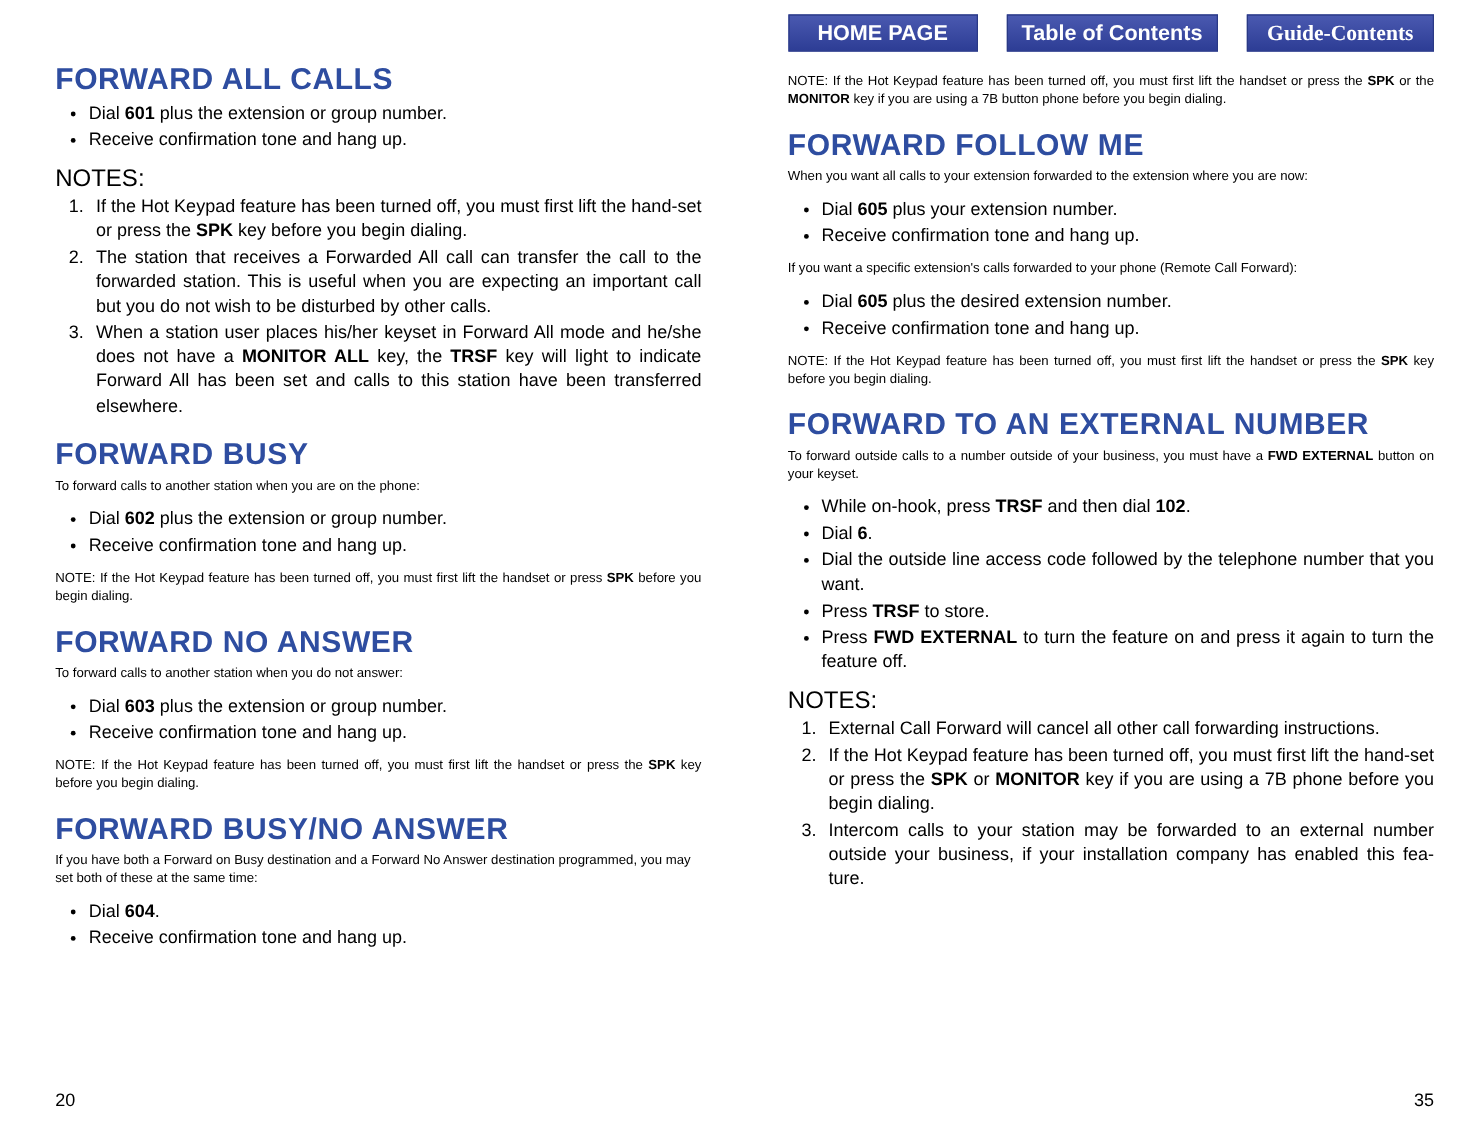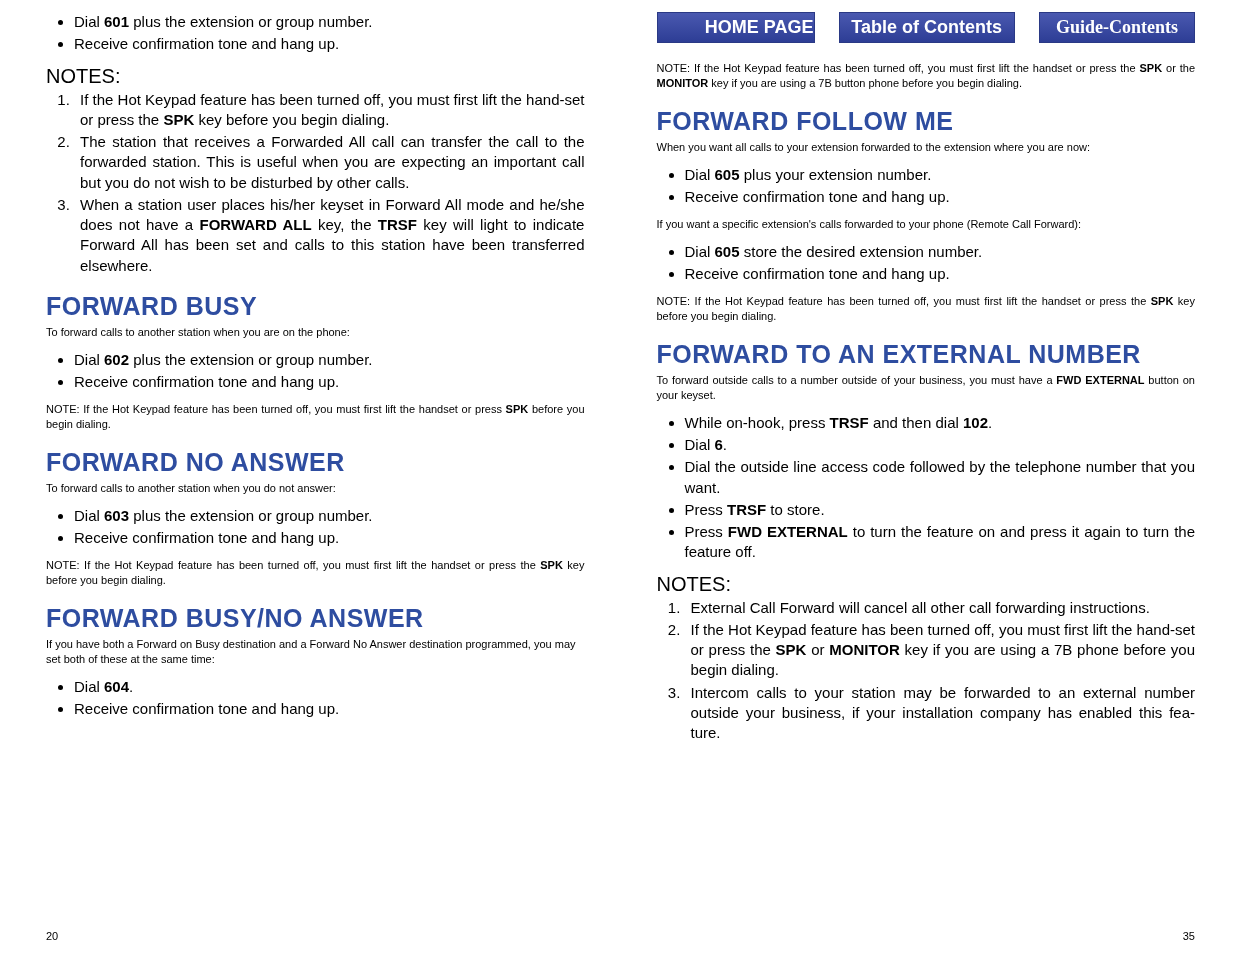--- a/index.html
+++ b/index.html
@@ -32,21 +32,21 @@
     color: #fff;
     font-weight: bold;
     font-size: 18px;
     padding: 4px 0px;
     text-align: center;
     font-family: "Trebuchet MS", Arial, sans-serif;
     border: 1px solid #2a3985;
     cursor: pointer;
     white-space: nowrap;
   }
-  .nav-btn.home { width: 170px; text-align: right; }
+  .nav-btn.home { width: 170px; }
   .nav-btn.toc  { width: 190px; }
   .nav-btn.guide{ width: 168px; font-family: Liberation Serif, serif; }
   h2.section {
     color: #2e4da0;
     font-size: 25px;
     font-weight: bold;
     margin: 16px 0 2px 0;
     letter-spacing: 0.5px;
   }
   .col-left h2.first { margin-top: 44px; }
@@ -79,41 +79,42 @@
   ol.numlist li {
     font-size: 15px;
     line-height: 1.35;
     margin-bottom: 2px;
     text-align: justify;
     padding-left: 6px;
   }
   b { font-weight: bold; }
   .page-num {
     position: absolute;
-    bottom: 12px;
-    font-size: 11px;
+    bottom: 28px;
+    font-size: 15px;
   }
   .page-num.left  { left: 46px; }
   .page-num.right { right: 40px; }
 </style>
 </head>
 <body>
 
 <div class="container">
 
   <div class="col col-left">
+    <h2 class="section first">FORWARD ALL CALLS</h2>
     <ul class="bullets">
       <li><span>Dial </span><b>601</b><span> plus the extension or group number.</span></li>
       <li>Receive confirmation tone and hang up.</li>
     </ul>
     <p class="notes-label">NOTES:</p>
     <ol class="numlist">
       <li><span>If the Hot Keypad feature has been turned off, you must first lift the hand-set or press the </span><b>SPK</b><span> key before you begin dialing.</span></li>
       <li>The station that receives a Forwarded All call can transfer the call to the forwarded station. This is useful when you are expecting an important call but you do not wish to be disturbed by other calls.</li>
-      <li><span>When a station user places his/her keyset in Forward All mode and he/she does not have a </span><b>FORWARD ALL</b><span> key, the </span><b>TRSF</b><span> key will light to indicate Forward All has been set and calls to this station have been transferred elsewhere.</span></li>
+      <li><span>When a station user places his/her keyset in Forward All mode and he/she does not have a </span><b>MONITOR ALL</b><span> key, the </span><b>TRSF</b><span> key will light to indicate Forward All has been set and calls to this station have been transferred elsewhere.</span></li>
     </ol>
 
     <h2 class="section">FORWARD BUSY</h2>
     <p class="intro">To forward calls to another station when you are on the phone:</p>
     <ul class="bullets">
       <li><span>Dial </span><b>602</b><span> plus the extension or group number.</span></li>
       <li>Receive confirmation tone and hang up.</li>
     </ul>
     <p class="note"><span>NOTE:  If the Hot Keypad feature has been turned off, you must first lift the handset or press </span><b>SPK</b><span> before you begin dialing.</span></p>
 
@@ -143,21 +144,21 @@
     <p class="note"><span>NOTE:  If the Hot Keypad feature has been turned off, you must first lift the handset or press the </span><b>SPK</b><span> or the </span><b>MONITOR</b><span> key if you are using a 7B button phone before you begin dialing.</span></p>
 
     <h2 class="section">FORWARD FOLLOW ME</h2>
     <p class="intro">When you want all calls to your extension forwarded to the extension where you are now:</p>
     <ul class="bullets">
       <li><span>Dial </span><b>605</b><span> plus your extension number.</span></li>
       <li>Receive confirmation tone and hang up.</li>
     </ul>
     <p class="body">If you want a specific extension's calls forwarded to your phone (Remote Call Forward):</p>
     <ul class="bullets">
-      <li><span>Dial </span><b>605</b><span> store the desired extension number.</span></li>
+      <li><span>Dial </span><b>605</b><span> plus the desired extension number.</span></li>
       <li>Receive confirmation tone and hang up.</li>
     </ul>
     <p class="note"><span>NOTE:  If the Hot Keypad feature has been turned off, you must first lift the handset or press the </span><b>SPK</b><span> key before you begin dialing.</span></p>
 
     <h2 class="section">FORWARD TO AN EXTERNAL NUMBER</h2>
     <p class="note"><span>To forward outside calls to a number outside of your business, you must have a </span><b>FWD EXTERNAL</b><span> button on your keyset.</span></p>
     <ul class="bullets">
       <li><span>While on-hook, press </span><b>TRSF</b><span> and then dial </span><b>102</b><span>.</span></li>
       <li><span>Dial </span><b>6</b><span>.</span></li>
       <li>Dial the outside line access code followed by the telephone number that you want.</li>

